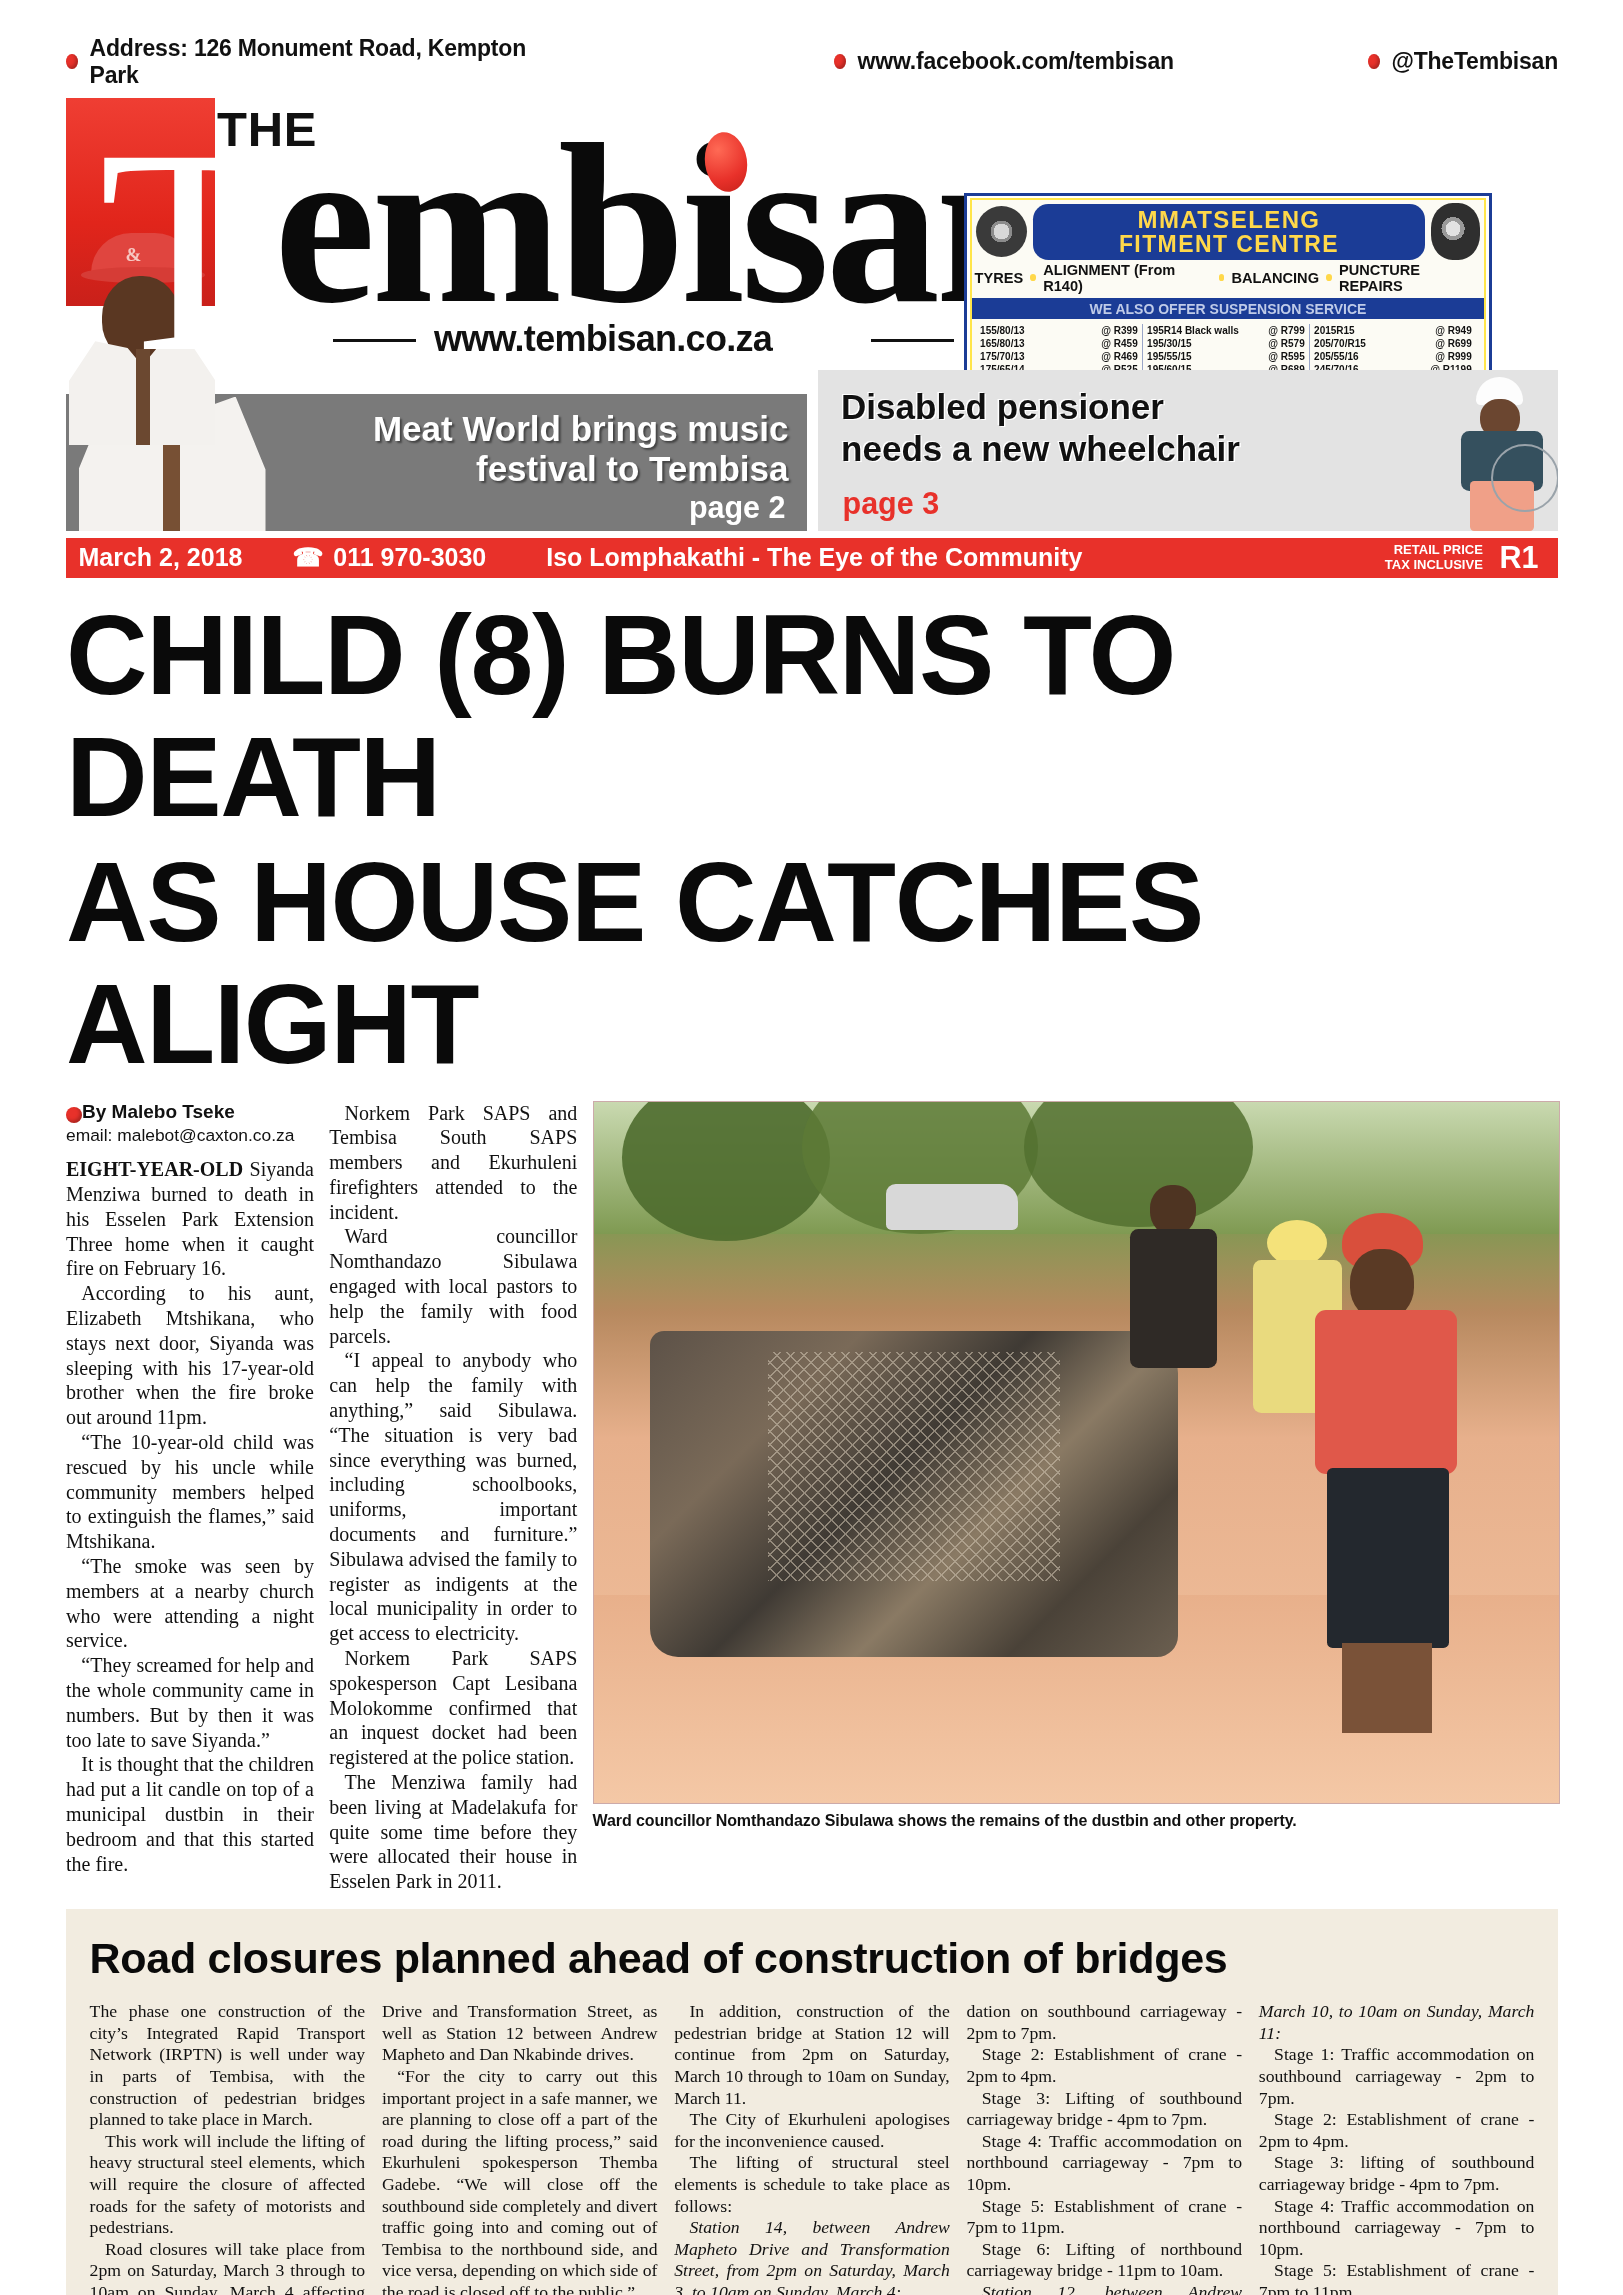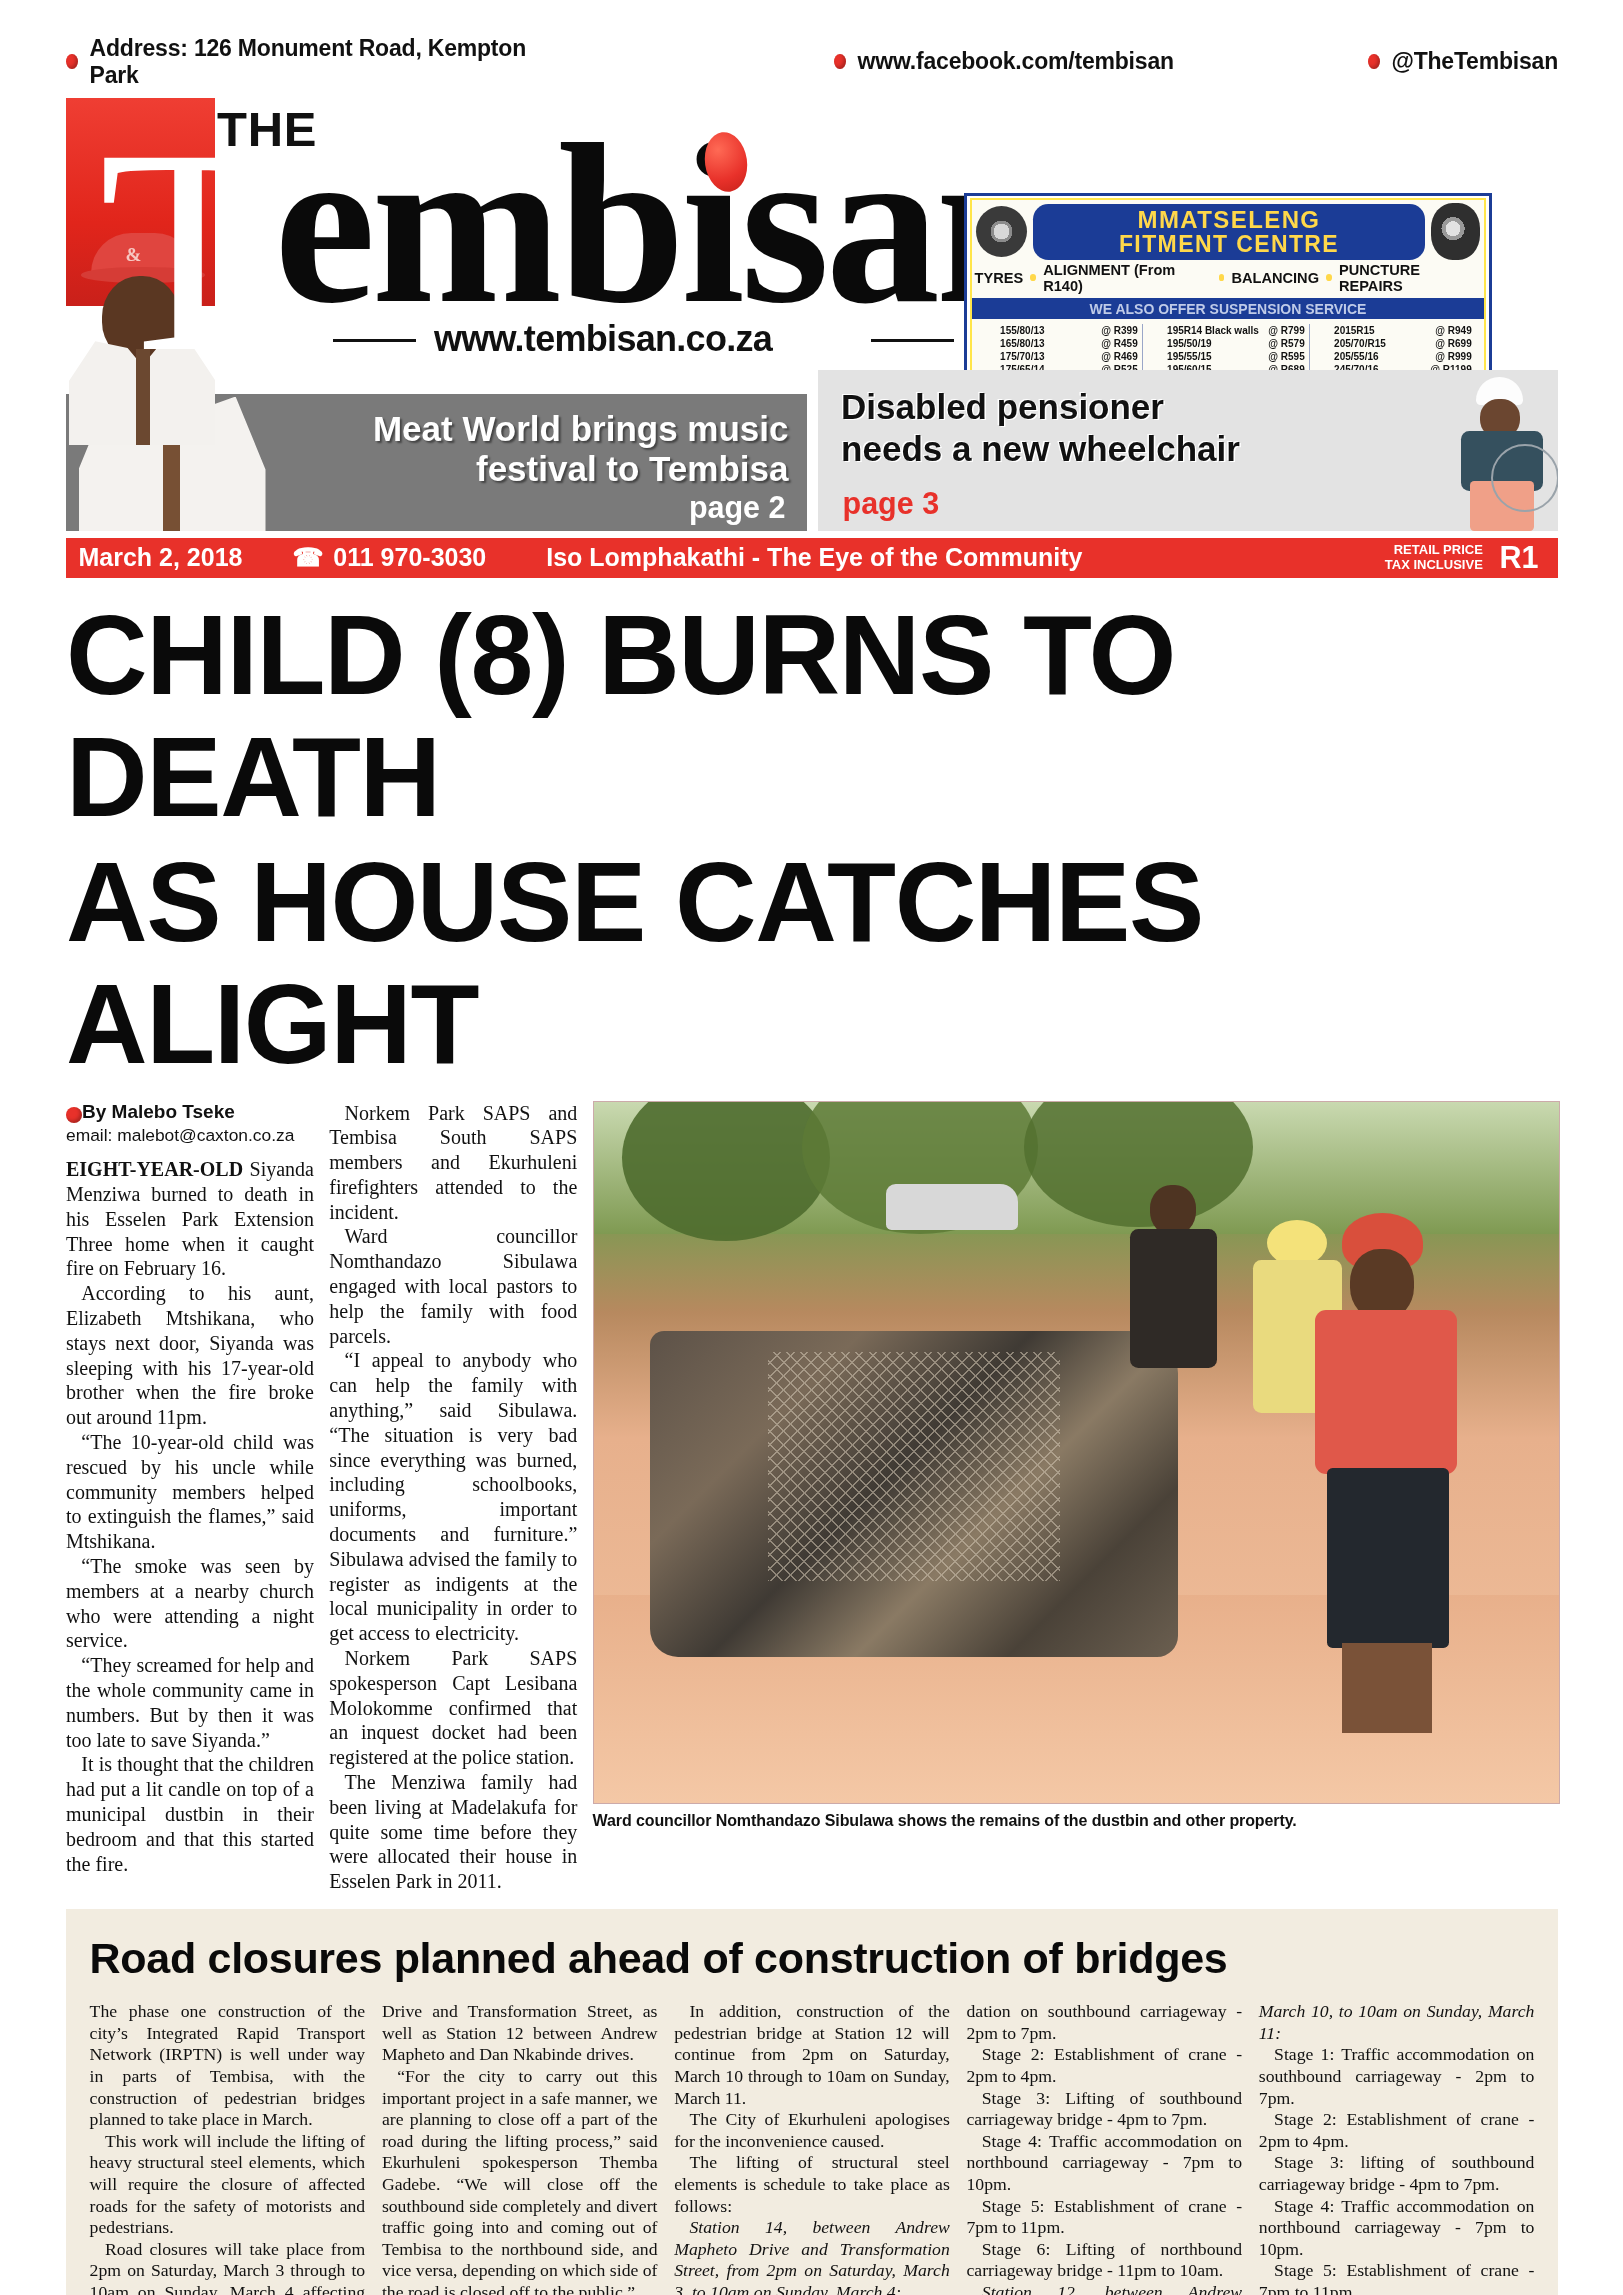--- a/index.html
+++ b/index.html
@@ -58,21 +58,21 @@
       radial-gradient(circle at 45% 45%,#e2e2e2 0 18%,#9a9a9a 18% 28%,#2f2f2f 28% 100%);flex:0 0 auto;}
   .tyr-logo{background:#1b3c96;border-radius:15.3px;margin:0 5.6px;padding:3.5px 11px;text-align:center;flex:1 1 auto;}
   .tyr-logo .l1{color:#ffd84a;font-weight:bold;font-size:24px;letter-spacing:1.4px;line-height:1.05;}
   .tyr-logo .l2{color:#ffd84a;font-weight:bold;font-size:23px;letter-spacing:1.4px;line-height:1.05;}
   .tyr-serv{display:flex;justify-content:center;align-items:center;gap:7px;font-size:14.6px;font-weight:bold;color:#111;padding:1.4px 2.8px;}
   .ydot{width:6.2px;height:6.2px;background:#ffd84a;border-radius:50%;display:inline-block;}
   .tyr-susp{background:#1b3c96;color:#bfcbe8;text-align:center;font-weight:bold;font-size:14px;padding:2.8px 0;margin:2.8px 0 0;}
   .tyr-cols{display:flex;padding:4.2px 8.3px 0;gap:4.2px;}
   .tyr-col{flex:1 1 0;border-right:0.7px solid #9aa6c8;padding-right:4.2px;}
   .tyr-col:last-child{border-right:none;}
-  .tyr-row{display:flex;justify-content:space-between;font-size:10px;font-weight:bold;color:#111;line-height:1.32;margin-left:20px;}
+  .tyr-row{display:flex;justify-content:space-between;font-size:10px;font-weight:bold;color:#111;line-height:1.32;}
   .tyr-row .pr{color:#111;}
   .tyr-easter{text-align:center;margin-top:3.5px;}
   .tyr-easter .e1{color:#e8312a;font-weight:bold;font-size:11.8px;letter-spacing:0.7px;}
   .tyr-easter .e2{color:#1b3c96;font-weight:bold;font-size:7px;letter-spacing:0.7px;}
   .tyr-addr{display:flex;justify-content:space-between;padding:1.4px 9.7px 0;font-size:7.3px;font-weight:bold;color:#c0392b;line-height:1.25;}
   .tyr-addr .hl{background:#ffe54a;color:#c0392b;font-style:italic;padding:0 2.1px;}
   .tyr-bot{margin-top:auto;background:#1b3c96;display:flex;justify-content:space-between;align-items:center;padding:2.8px 11px;}
   .tyr-bot div{color:#ffd84a;font-weight:bold;font-size:17.4px;line-height:1.15;}
   .tyr-bot .right{text-align:right;}
 
@@ -261,21 +261,21 @@
                 <span>195R14 White wall</span>
                 <span class="pr">@ R999</span>
               </div>
             </div>
           <div class="tyr-col" id="pc2">
               <div class="tyr-row">
                 <span>195R14 Black walls</span>
                 <span class="pr">@ R799</span>
               </div>
               <div class="tyr-row">
-                <span>195/50/19</span>
+                <span>195/30/15</span>
                 <span class="pr">@ R579</span>
               </div>
               <div class="tyr-row">
                 <span>195/55/15</span>
                 <span class="pr">@ R595</span>
               </div>
               <div class="tyr-row">
                 <span>195/60/15</span>
                 <span class="pr">@ R689</span>
               </div>

